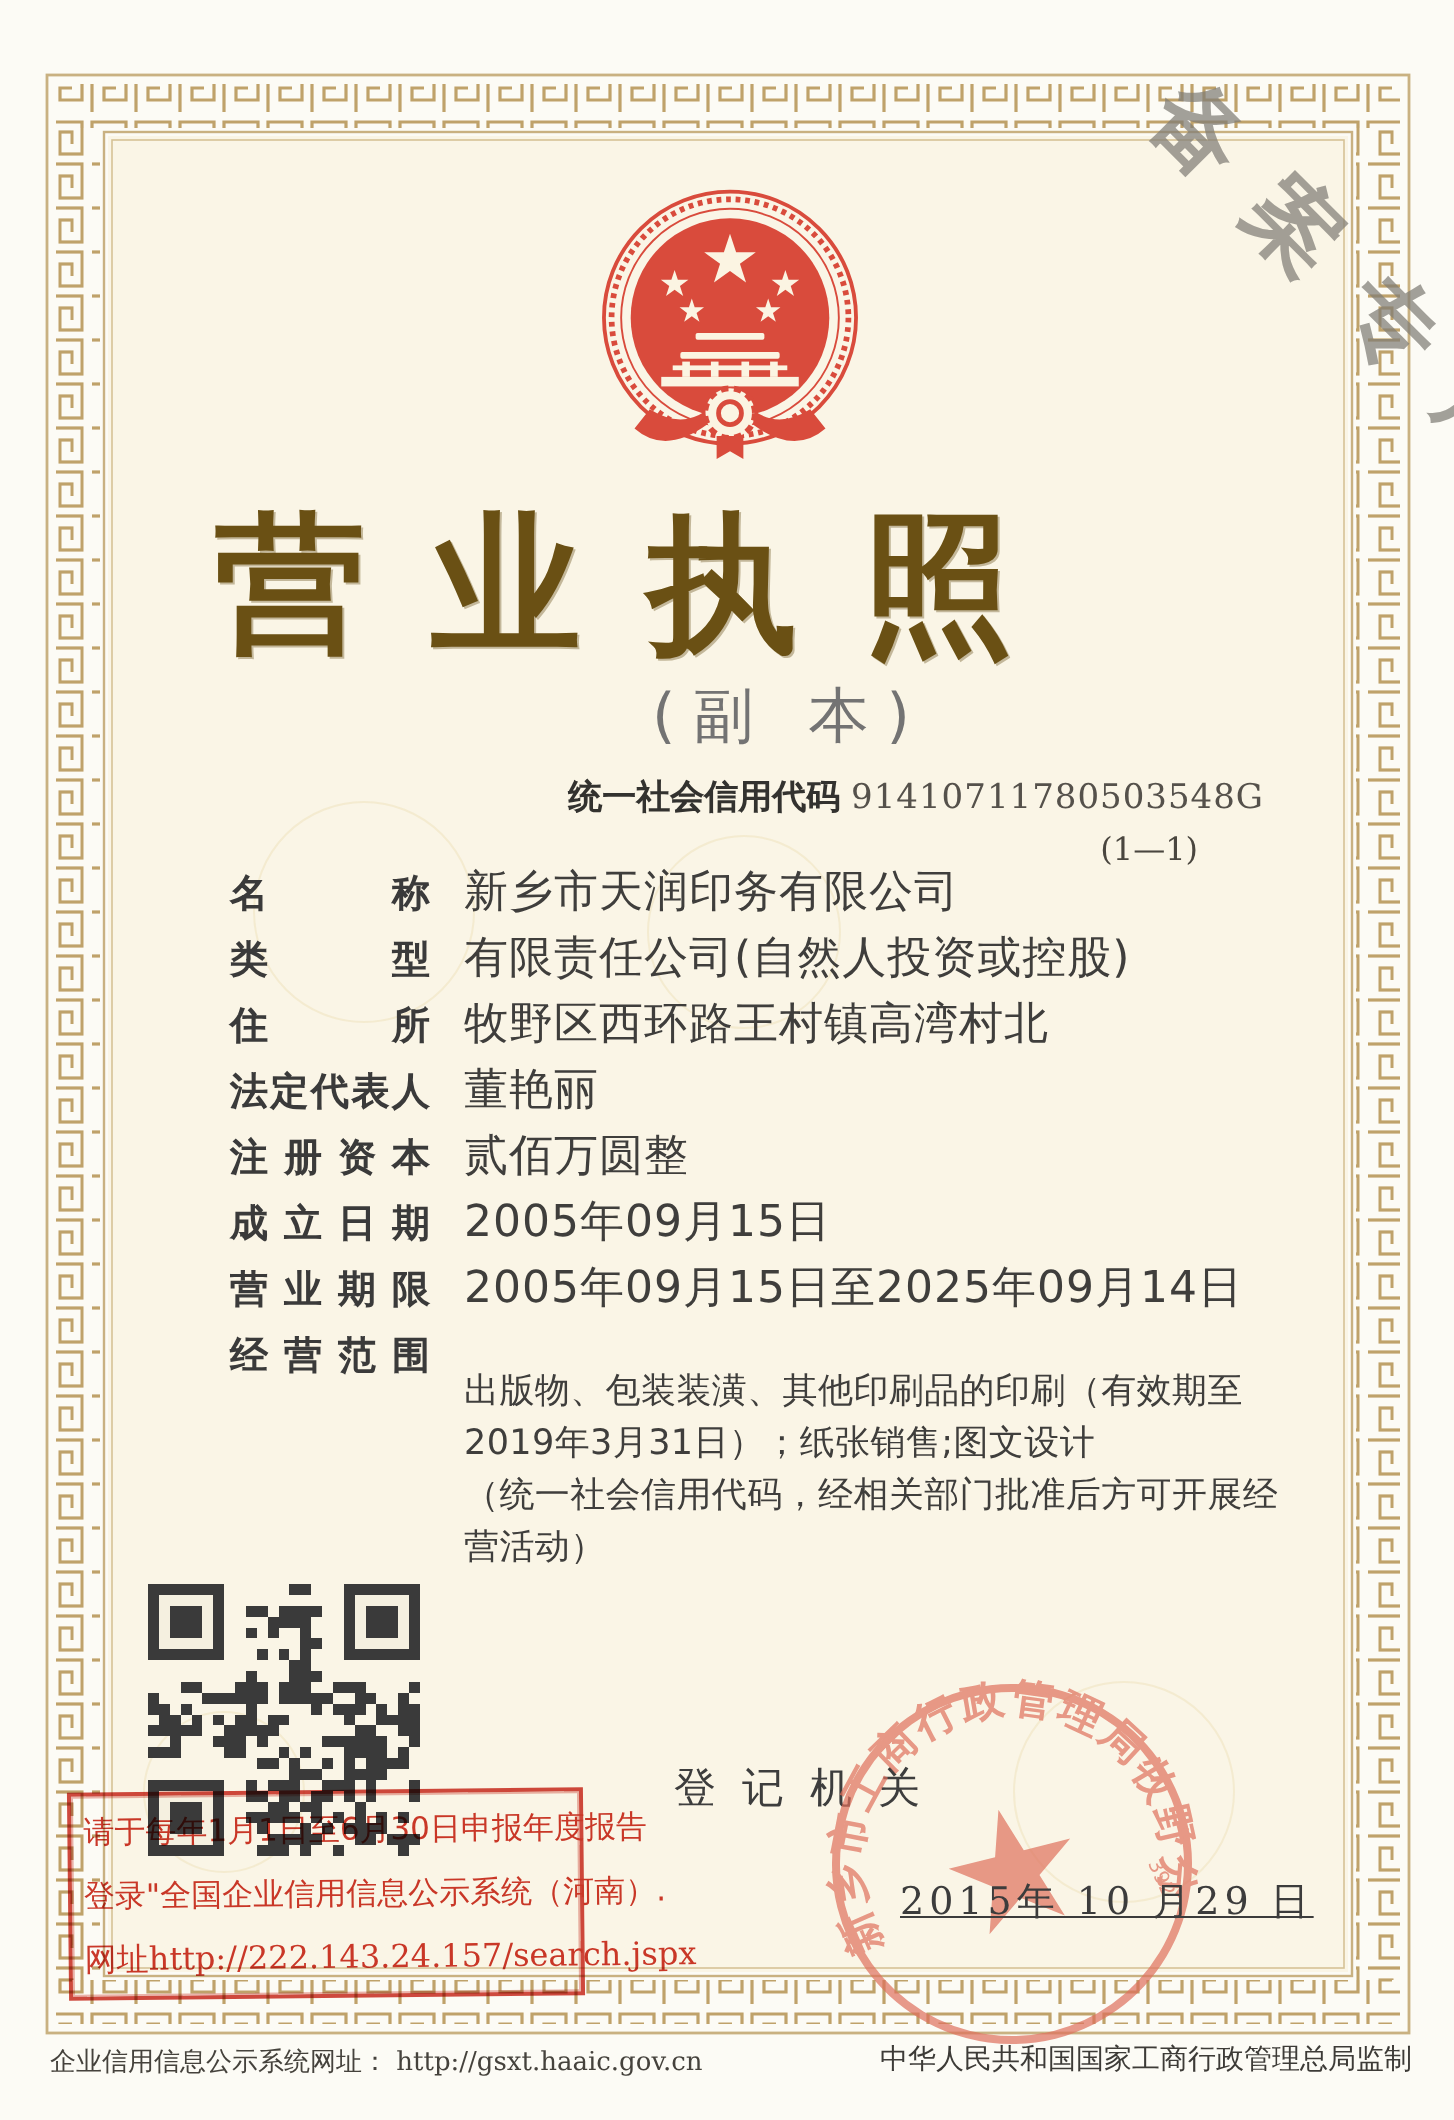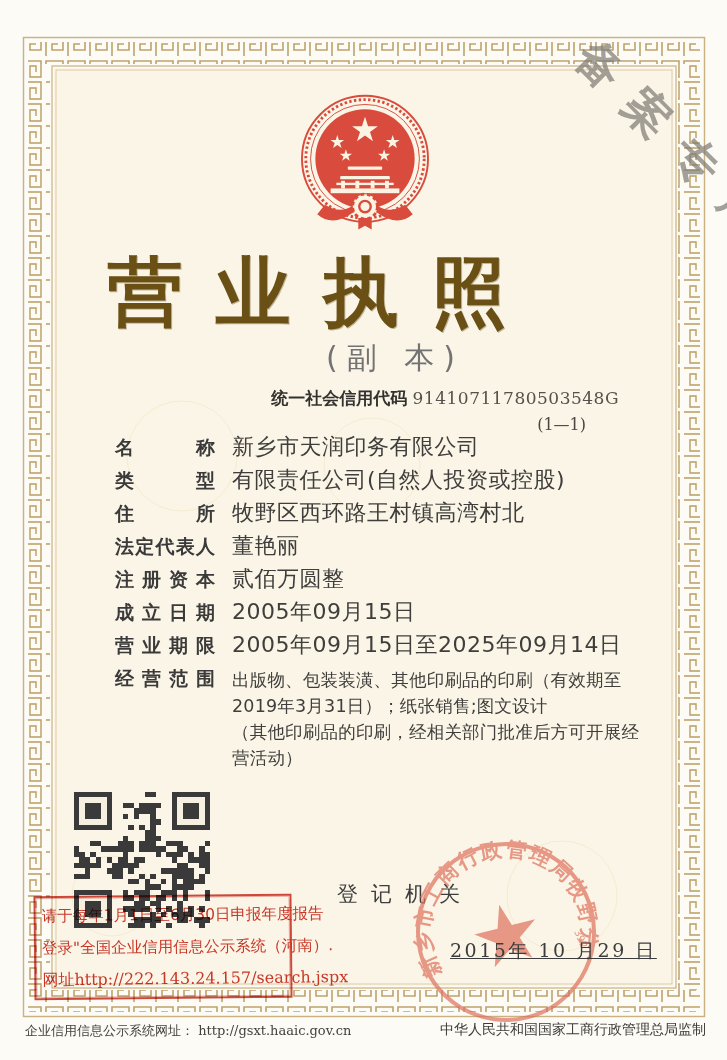--- a/index.html
+++ b/index.html
@@ -24,33 +24,33 @@
     position:absolute;left:0;top:243px;width:614px;text-align:center;z-index:2;
     font-size:75px;font-weight:bold;color:#6a5014;
     letter-spacing:0.44em;text-indent:0.44em;
     text-shadow:1px 1px 0 rgba(92,68,12,.35);
   }
   .subtitle{
     position:absolute;left:0;top:338px;width:727px;text-align:center;z-index:2;
     font-size:30px;color:#737373;letter-spacing:0.30em;text-indent:0.30em;margin-left:27px;
   }
   
-  .credit{position:absolute;top:387px;right:108px;text-align:right;z-index:2;}
+  .credit{position:absolute;top:387px;right:95px;text-align:right;z-index:2;}
   .credit-line{font-size:17px;color:#3c3c3c;}
   .credit-line .lbl{font-weight:bold;color:#33322f;}
   .credit-line .code{font-family:"DejaVu Serif","Liberation Serif",serif;color:#55514b;letter-spacing:0.5px;}
   .page-no{font-size:16px;color:#4a463f;margin-top:5px;padding-right:33px;
     font-family:"DejaVu Serif","Liberation Serif",serif;}
   
   .fields{position:absolute;left:115px;top:436px;width:535px;z-index:2;}
   .frow{display:flex;align-items:flex-start;margin-bottom:11px;}
   .flabel{width:100px;min-width:100px;display:flex;justify-content:space-between;
     font-size:19px;font-weight:600;color:#3a3a3a;line-height:22px;}
   .fvalue{margin-left:17px;font-size:22px;color:#3f3e3c;line-height:22px;letter-spacing:0.5px;}
-  .fvalue.scope{font-size:17.5px;width:412px;line-height:26px;letter-spacing:0.2px;}
+  .fvalue.scope{font-size:17.5px;width:412px;line-height:26px;letter-spacing:0.2px;margin-top:16px;}
   .fvalue.scope .l2{display:block;}
   
   .qr{position:absolute;left:74px;top:792px;width:136px;height:136px;z-index:3;}
   
   .stamp{
     position:absolute;left:34px;top:895px;width:258px;height:104px;z-index:5;
     border:2px solid rgba(201,42,30,.85);
     box-shadow:inset 0 0 0 1px rgba(201,42,30,.35);
     color:#cd392b;transform:rotate(-0.6deg);
     mix-blend-mode:multiply;display:flex;flex-direction:column;justify-content:center;
@@ -205,21 +205,21 @@
   </div>
   <div class="frow">
     <span class="flabel justify-label">
         <span>经</span>
         <span>营</span>
         <span>范</span>
         <span>围</span>
       </span>
     <span class="fvalue scope">
       <span>出版物、包装装潢、其他印刷品的印刷（有效期至2019年3月31日）；纸张销售;图文设计</span>
-      <span class="l2">（其他印刷品的印刷，经相关部门批准后方可开展经营活动）</span>
+      <span class="l2">（统一社会信用代码，经相关部门批准后方可开展经营活动）</span>
     </span>
   </div>
 </div>
 
 <div class="qr" id="qr"><svg viewBox="0 0 25 25" width="136" height="136" shape-rendering="crispEdges">
        <rect x="0" y="0" width="25" height="25" fill="rgba(250,245,230,.0)"></rect>
        <rect x="0" y="0" width="7" height="7" fill="#3a3a3a"></rect>
     <rect x="1" y="1" width="5" height="5" fill="#f5f0e0"></rect>
     <rect x="2" y="2" width="3" height="3" fill="#3a3a3a"></rect>
       <rect x="18" y="0" width="7" height="7" fill="#3a3a3a"></rect>

